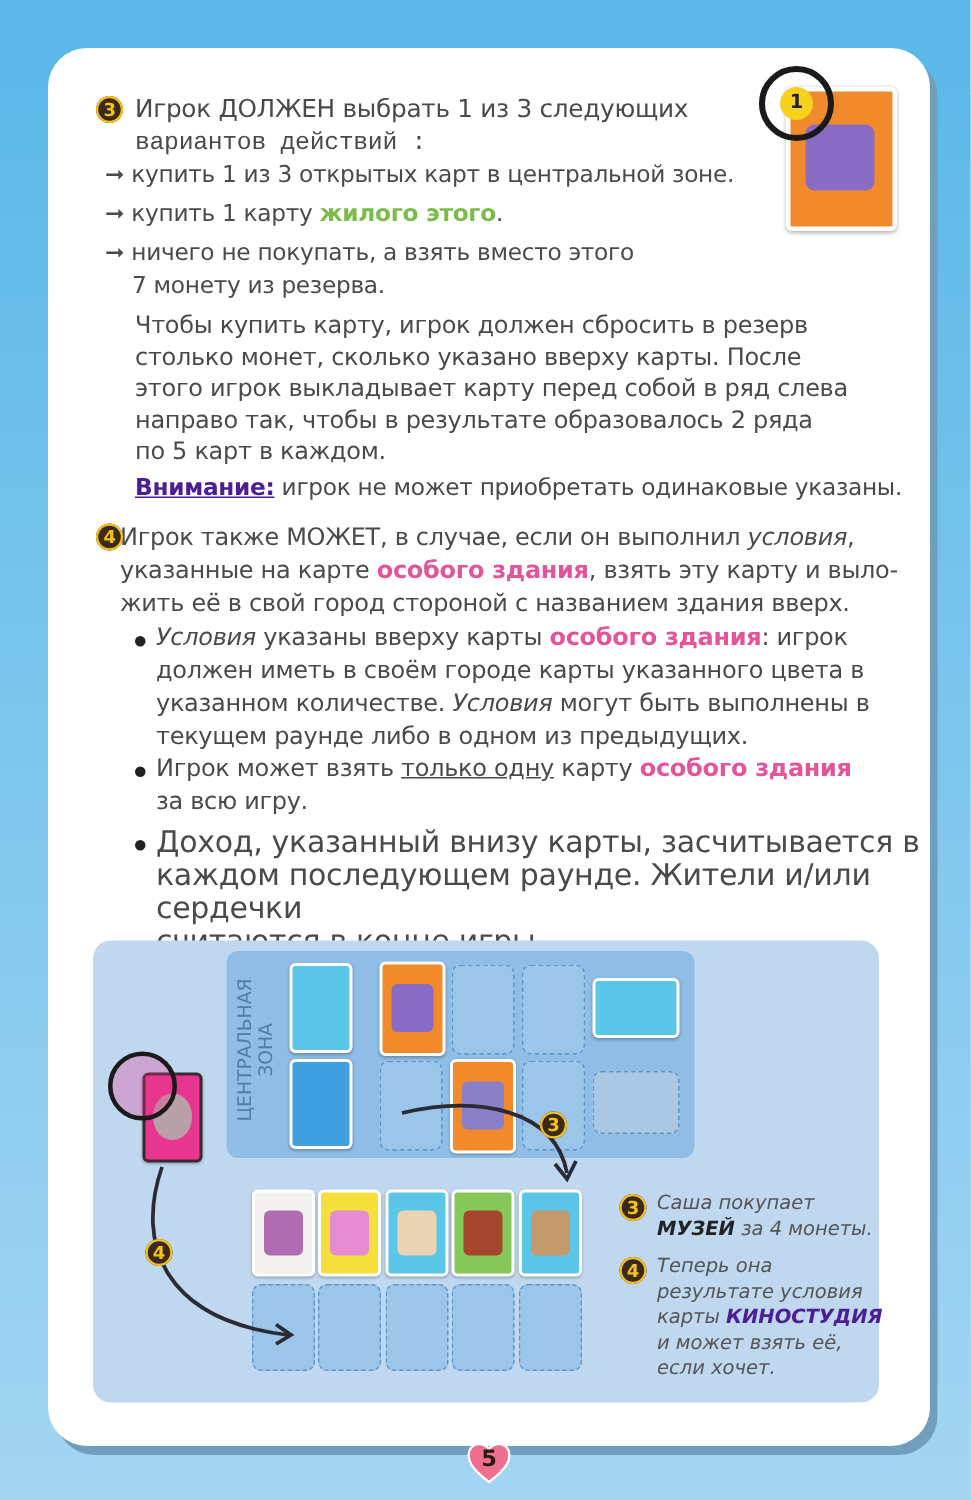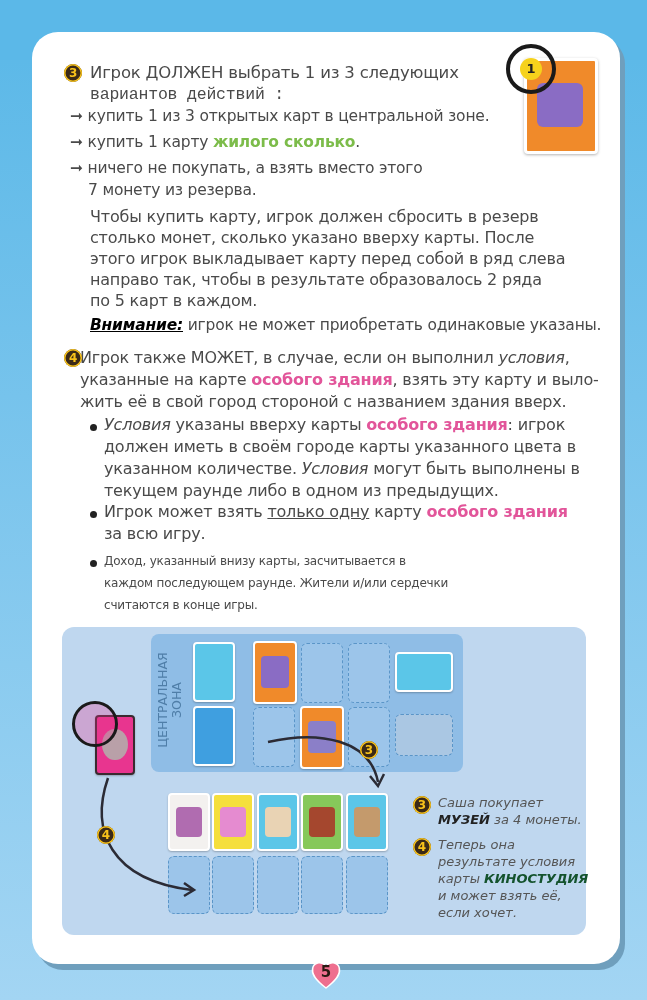--- a/index.html
+++ b/index.html
@@ -3,21 +3,21 @@
 <meta charset="utf-8">
 <style>
   html,body{margin:0;padding:0;}
   body{width:647px;height:1000px;background:#5bb8e8;position:relative;overflow:hidden;font-family:"DejaVu Sans",sans-serif;}
   .bg-bottom{position:absolute;left:0;top:60px;width:647px;height:940px;background:linear-gradient(#5db9e8,#a3d5f3);}
   .page{position:absolute;left:32px;top:32px;width:588px;height:932px;background:#fff;border-radius:26px;box-shadow:5px 6px 0 #6f9fbd;}
   .text{position:absolute;color:#4a4a4a;font-size:15.5px;line-height:21.5px;letter-spacing:-0.2px;}
   .num{display:inline-block;width:18px;height:18px;border-radius:50%;background:#3b2a17;color:#f8c21a;font-weight:bold;font-size:12px;line-height:18px;text-align:center;box-shadow:0 0 0 1.5px #f8c21a inset;}
   .green{color:#7cbc4a;font-weight:bold;}
   .pink{color:#e2559a;font-weight:bold;}
-  .red{color:#000000;font-weight:bold;text-decoration:underline;font-style:italic;}
+  .red{color:#4c1d95;font-weight:bold;text-decoration:underline;}
   .it{font-style:italic;}
   .ul{text-decoration:underline;}
   .bullet{position:absolute;width:7px;height:7px;border-radius:50%;background:#222;}
   .panel{position:absolute;left:62px;top:627px;width:524px;height:308px;background:#bfd7ef;border-radius:12px;}
   .zone{position:absolute;left:151px;top:634px;width:312px;height:138px;background:#8fbde6;border-radius:8px;}
   .slot{position:absolute;border:1.5px dashed #5a95c8;border-radius:6px;background:#9cc5ea;box-sizing:border-box;}
   .card{position:absolute;border-radius:4px;box-sizing:border-box;border:2px solid #fff;box-shadow:0 1px 2px rgba(0,0,0,.25);}
   .card .art{position:absolute;left:15%;top:22%;width:70%;height:55%;border-radius:4px;}
   .vlabel{position:absolute;left:156px;top:760px;transform:rotate(-90deg);transform-origin:0 0;color:#4f7ea8;font-size:12.5px;line-height:14px;width:120px;text-align:center;}
   .caption{position:absolute;color:#555;font-size:13px;line-height:17px;font-style:italic;}
@@ -36,21 +36,21 @@
     <div style="font-size:16.5px;font-family:Liberation Mono, monospace;">вариантов действий :</div>
   </div>
 </div>
 
 <div class="text" style="left:70px;top:106px;">
   <span>➞</span>
   <span>купить 1 из 3 открытых карт в центральной зоне.</span>
 </div>
 <div class="text" style="left:70px;top:132px;">
   <span>➞</span>
-  <span>купить 1 карту </span><span class="green">жилого сколько</span><span>.</span>
+  <span>купить 1 карту </span><span class="green">жилого этого</span><span>.</span>
 </div>
 <div class="text" style="left:70px;top:158px;">
   <span>➞</span>
   <span>ничего не покупать, а взять вместо этого</span>
   <div style="margin-left:18px;">7 монету из резерва.</div>
 </div>
 
 <div class="text" style="left:90px;top:206px;font-size:16px;line-height:21px;">
   <div>Чтобы купить карту, игрок должен сбросить в резерв</div>
   <div>столько монет, сколько указано вверху карты. После</div>
@@ -86,21 +86,21 @@
   <div>текущем раунде либо в одном из предыдущих.</div>
 </div>
 
 <div class="bullet" style="left:90px;top:511px;"></div>
 <div class="text" style="left:104px;top:501px;font-size:16px;line-height:22px;">
   <div><span>Игрок может взять </span><span class="ul">только одну</span><span> карту </span><span class="pink">особого здания</span></div>
   <div>за всю игру.</div>
 </div>
 
 <div class="bullet" style="left:90px;top:560px;"></div>
-<div class="text" style="left:104px;top:550px;font-size:12px;line-height:22px;">
+<div class="text" style="left:104px;top:550px;font-size:20px;line-height:22px;">
   <div>Доход, указанный внизу карты, засчитывается в</div>
   <div>каждом последующем раунде. Жители и/или сердечки</div>
   <div>считаются в конце игры.</div>
 </div>
 
 <div class="panel"></div>
 <div class="zone"></div>
 <div class="vlabel">
   <div>ЦЕНТРАЛЬНАЯ</div>
   <div>ЗОНА</div>
@@ -158,21 +158,21 @@
 
 <span class="num" style="position:absolute;left:413px;top:796px;">3</span>
 <div class="caption" style="left:438px;top:794px;">
   <div>Саша покупает</div>
   <div><b style="color:#222;">МУЗЕЙ</b><span> за 4 монеты.</span></div>
 </div>
 <span class="num" style="position:absolute;left:413px;top:838px;">4</span>
 <div class="caption" style="left:438px;top:836px;">
   <div>Теперь она</div>
   <div>результате условия</div>
-  <div><span>карты </span><b style="color:#14532d;">КИНОСТУДИЯ</b></div>
+  <div><span>карты </span><b style="color:#4c1d95;">КИНОСТУДИЯ</b></div>
   <div>и может взять её,</div>
   <div>если хочет.</div>
 </div>
 
 <svg class="heart" viewBox="0 0 32 30">
   <path d="M16 28 C 4 19, 1 13, 3 7 C 5 2, 12 1, 16 6 C 20 1, 27 2, 29 7 C 31 13, 28 19, 16 28 Z" fill="#ee6f8f" stroke="#fff" stroke-width="1.5"></path>
 </svg>
 <div style="position:absolute;left:310px;top:963px;width:32px;text-align:center;font-weight:bold;font-size:15px;color:#2b1a12;">5</div>
 
 </body></html>

